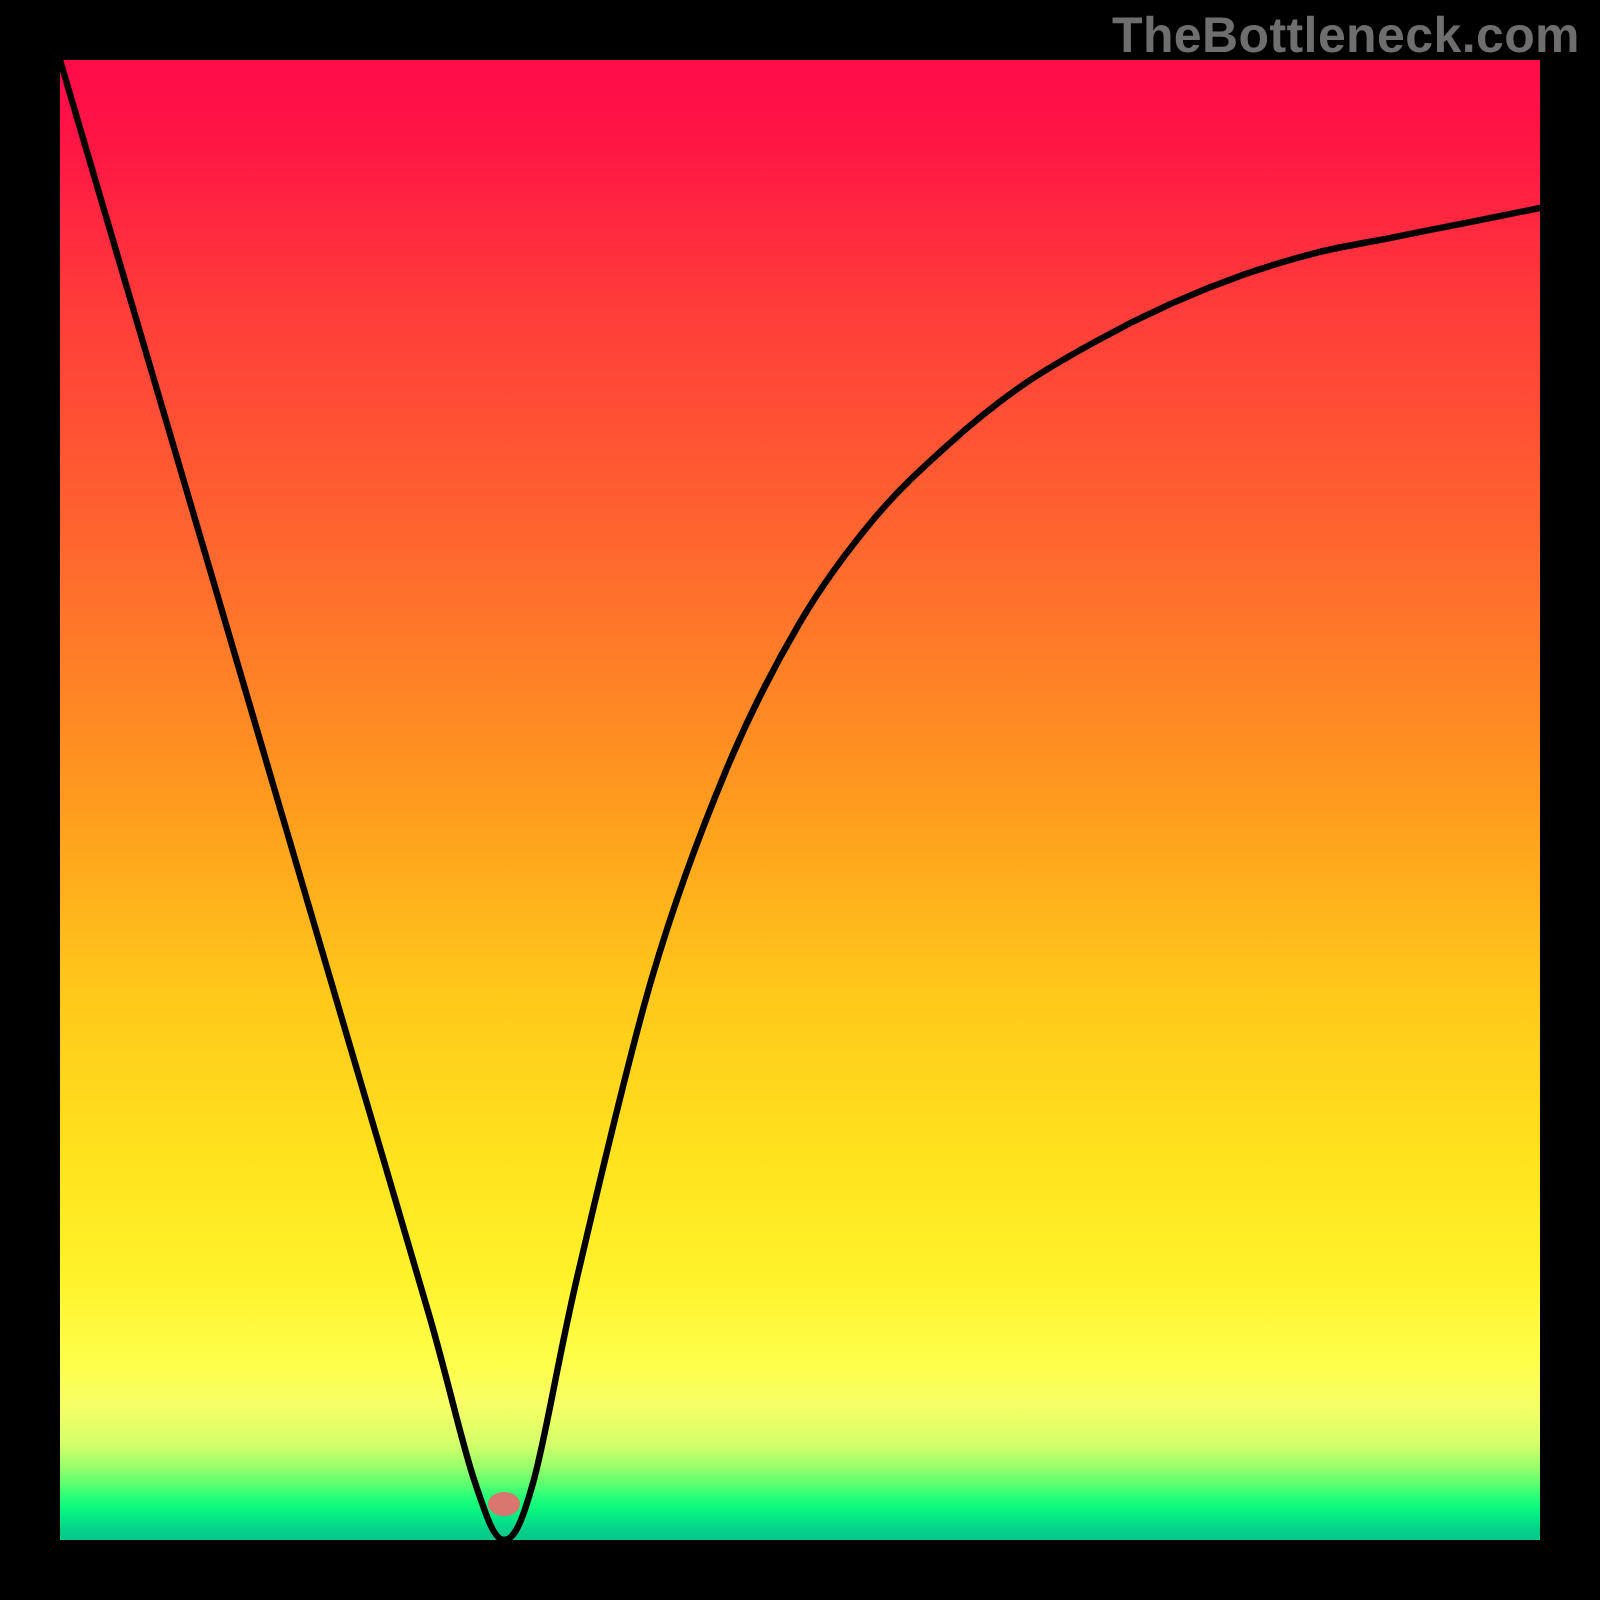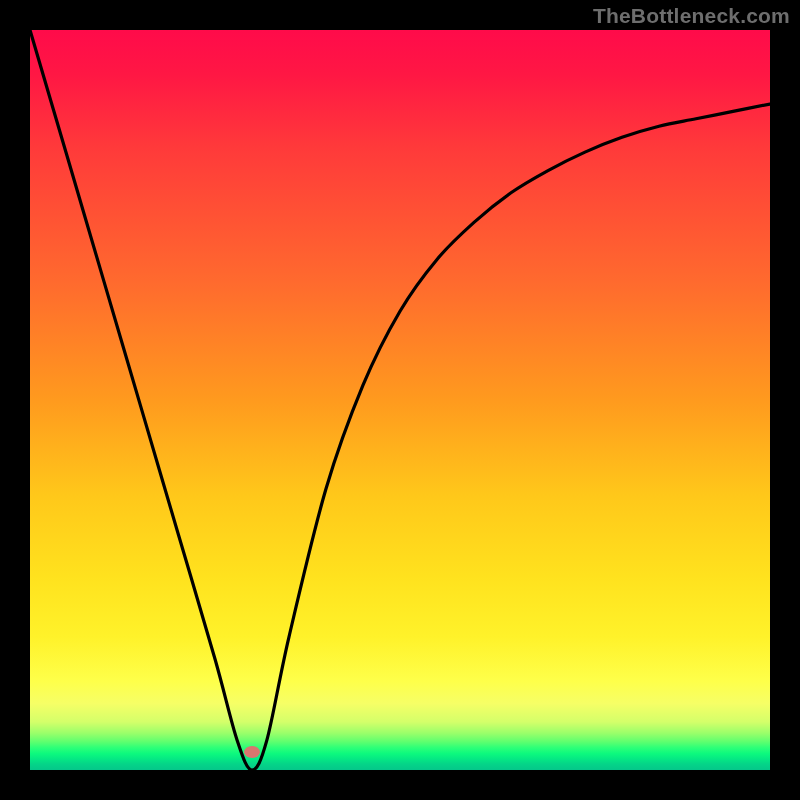--- a/index.html
+++ b/index.html
@@ -14,21 +14,21 @@
   .frame {
     position: relative;
     width: 800px;
     height: 800px;
     background: #000;
   }
   .watermark {
     position: absolute;
     top: 4px;
     right: 10px;
-    font-size: 21px;
+    font-size: 25px;
     font-weight: 600;
     color: #6e6e6e;
     letter-spacing: 0.2px;
     z-index: 10;
   }
   .plot-area {
     position: absolute;
     left: 30px;
     top: 30px;
     width: 740px;

